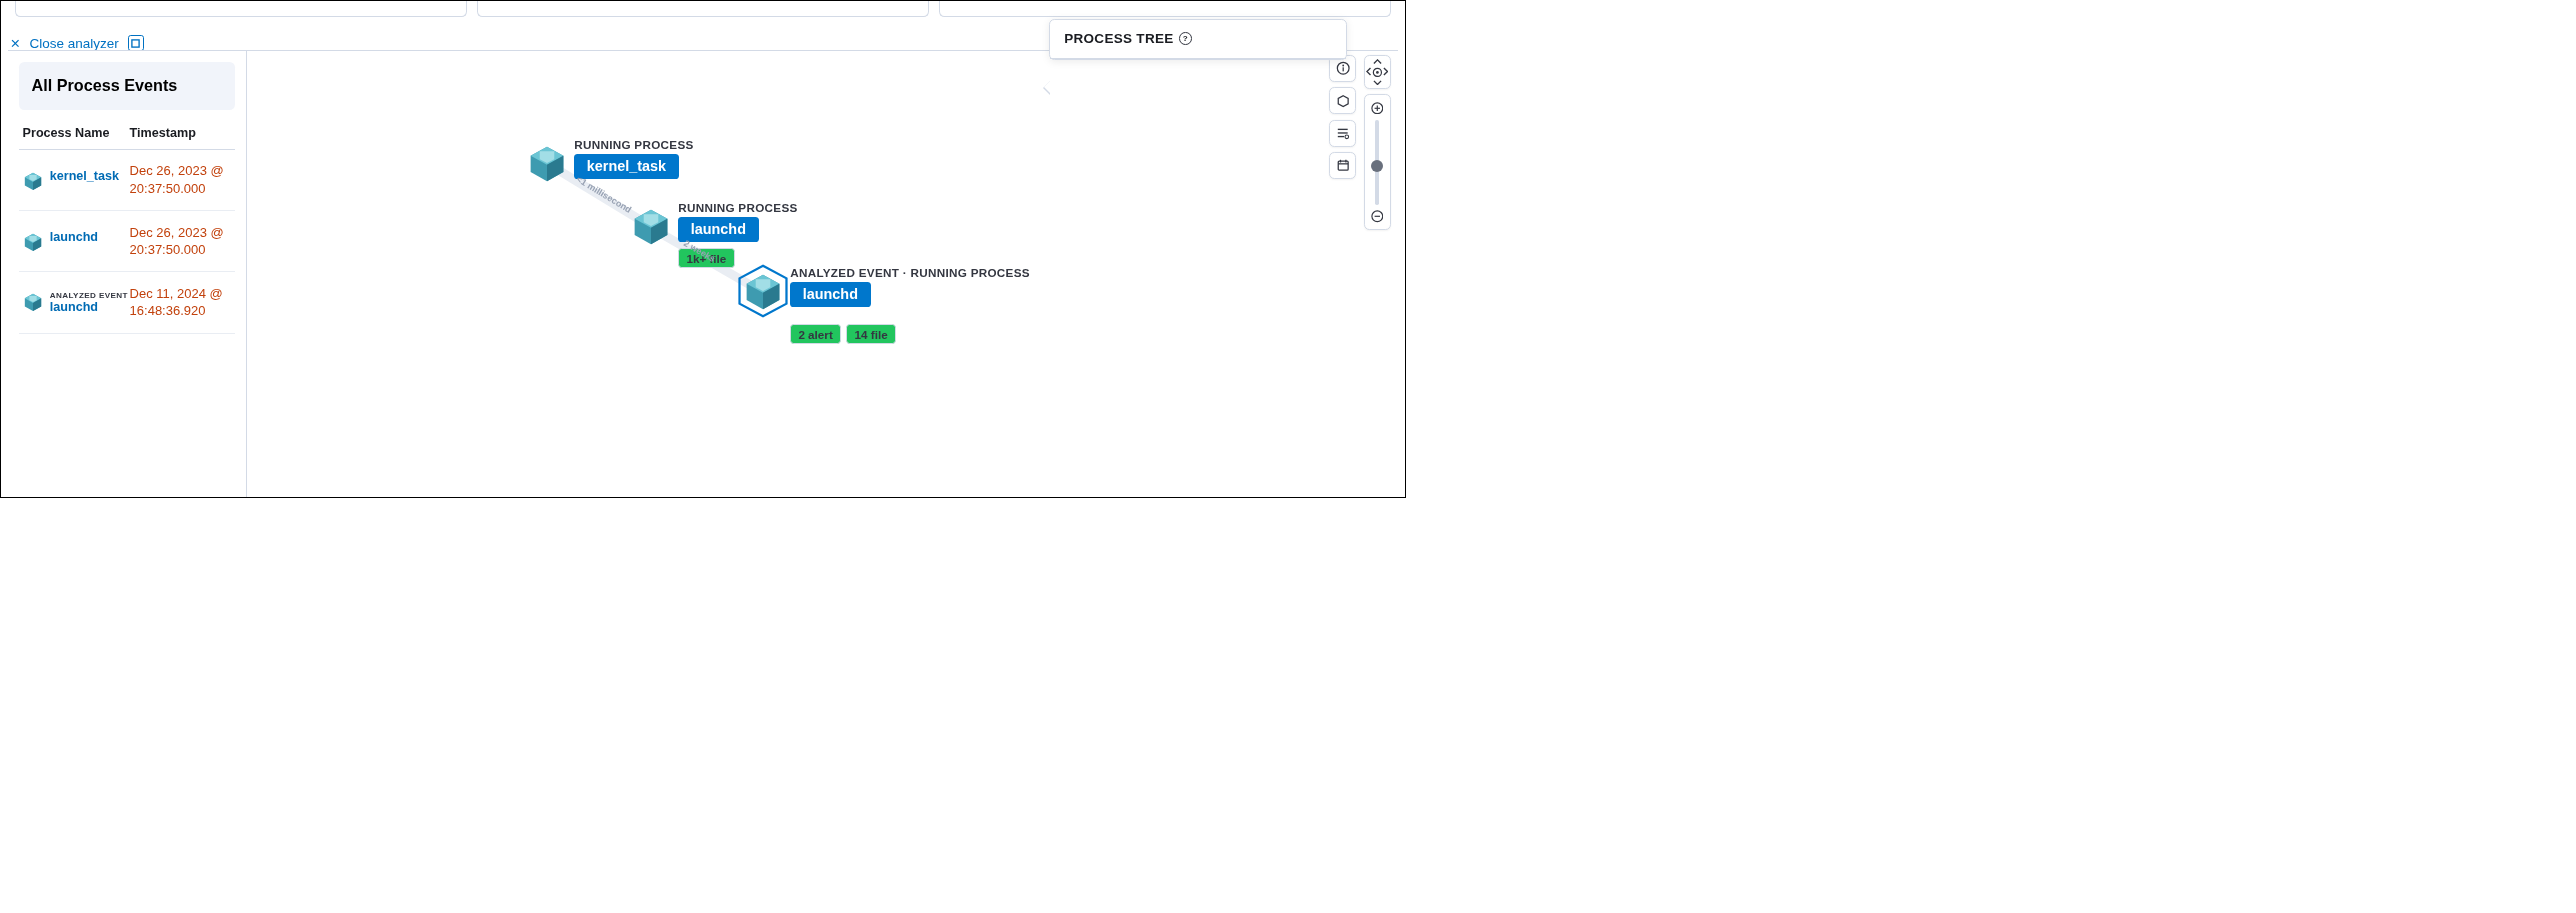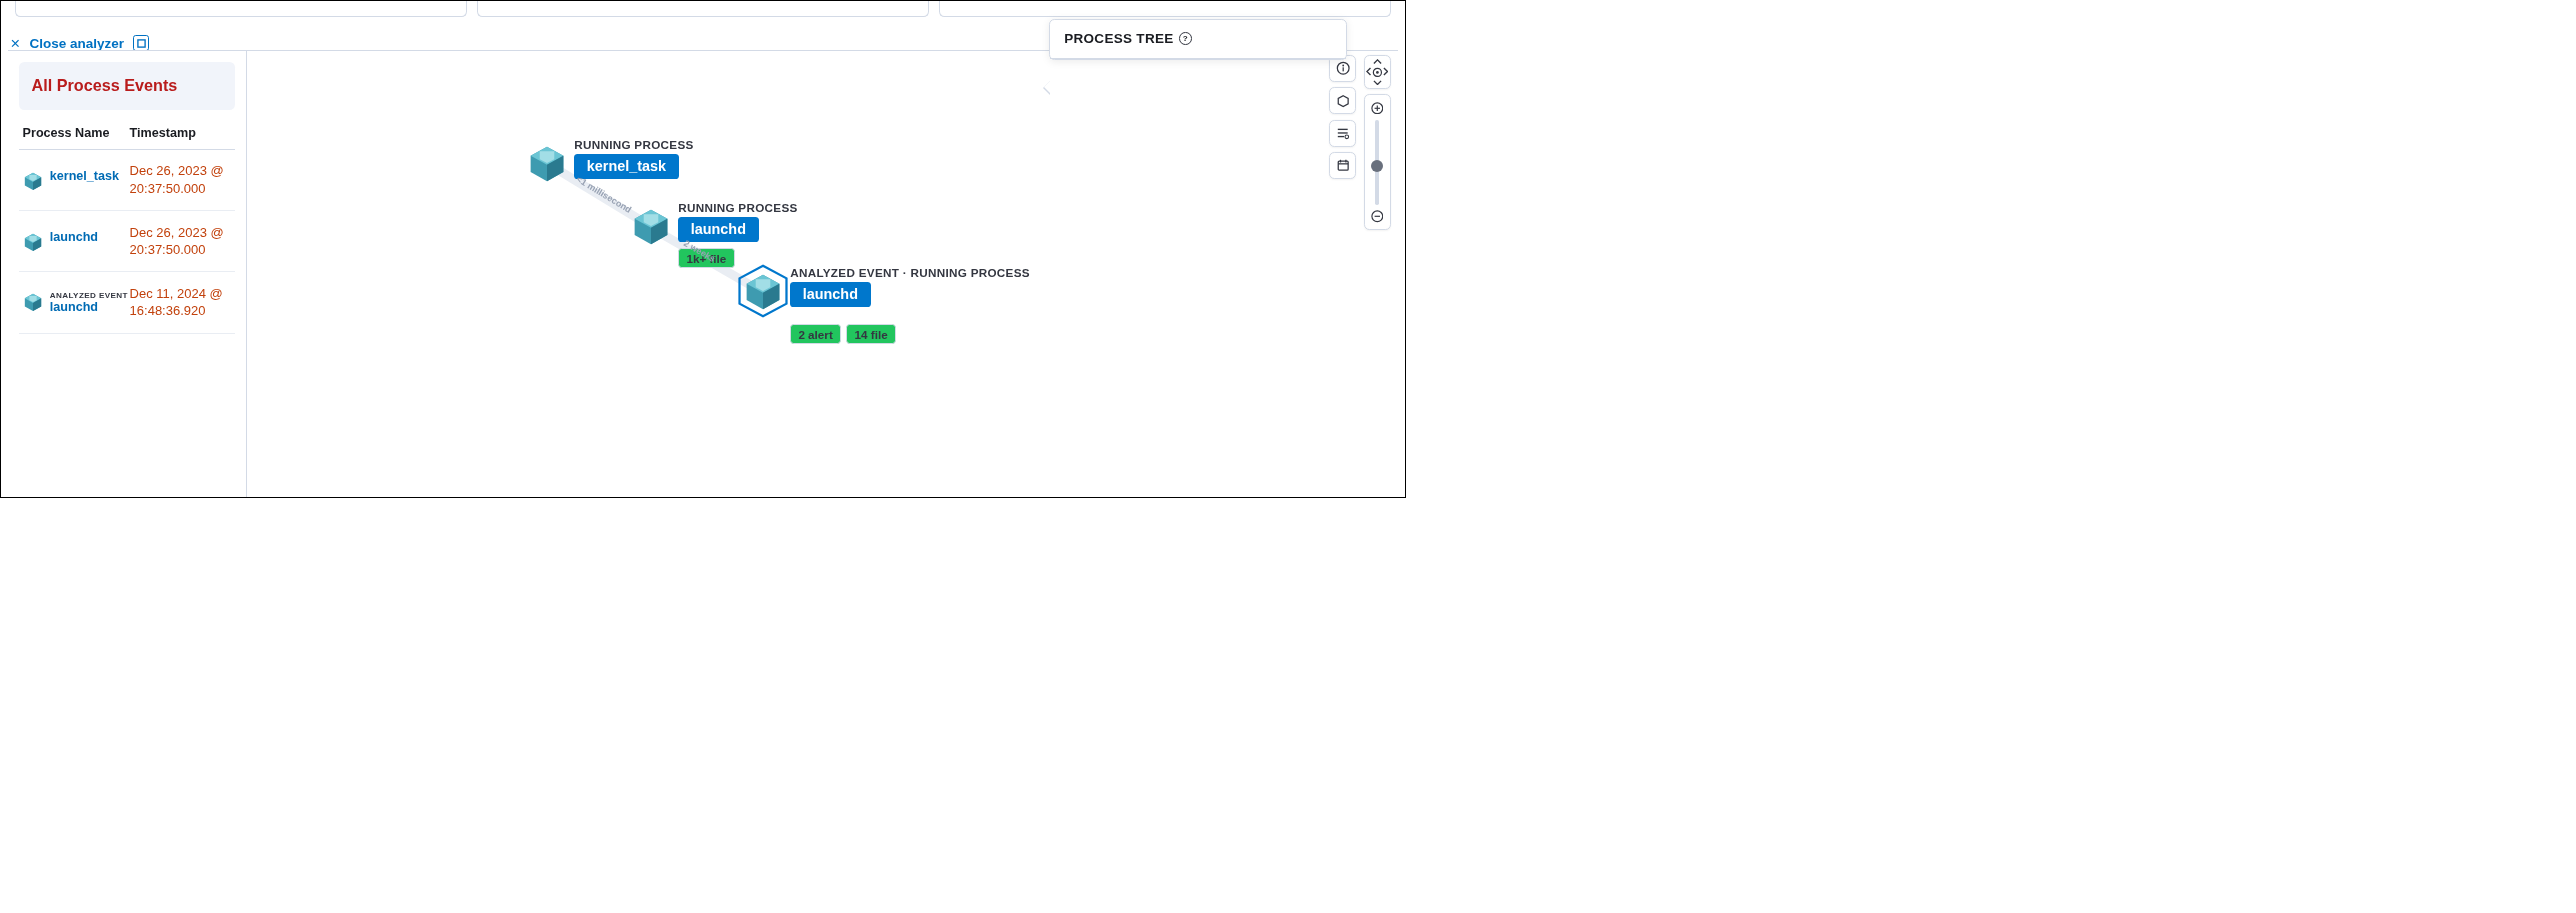--- a/index.html
+++ b/index.html
@@ -5,30 +5,30 @@
 * { margin: 0; padding: 0; box-sizing: border-box; }
 body { font-family: -apple-system, BlinkMacSystemFont, "Segoe UI", Helvetica, Arial, sans-serif; background: #fff; color: #1a1c21; width: 1406px; height: 498px; position: relative; overflow: hidden; border: 1.8px solid #000; }
 
 
 .top-panels { display: flex; gap: 10.8px; padding: 0 14.4px; height: 16.2px; position: absolute; top: 0; left: 0; right: 0; }
 .top-panel { flex: 1; border: 0.9px solid #d3dae6; border-top: none; border-radius: 0 0 5.4px 5.4px; background: #fff; }
 
 
 .close-bar { position: absolute; top: 34px; left: 9px; display: flex; align-items: center; gap: 9px; }
 .close-x { color: #0071c2; font-size: 12.6px; cursor: pointer; }
-.close-label { color: #0071c2; font-size: 13.5px; font-weight: 700; cursor: pointer; }
+.close-label { color: #0071c2; font-size: 13.5px; font-weight: 400; cursor: pointer; }
 .expand-icon { width: 16.2px; height: 16.2px; border: 1.8px solid #0071c2; border-radius: 2.7px; display: flex; align-items: center; justify-content: center; color: #0071c2; font-size: 9px; cursor: pointer; }
 
 
 .main-container { position: absolute; top: 49px; left: 7.2px; right: 7.2px; bottom: 0; border-top: 0.9px solid #d3dae6; display: flex; }
 
 
 .sidebar { width: 239px; border-right: 0.9px solid #d3dae6; padding: 10.8px; overflow-y: auto; }
 .sidebar-header { background: #f1f4fa; border-radius: 5.4px; padding: 14.4px 12.6px; margin-bottom: 16.2px; }
-.sidebar-title { font-size: 16.2px; font-weight: 600; color: #b91c1c; }
+.sidebar-title { font-size: 16.2px; font-weight: 600; color: #000000; }
 .table-header { display: flex; padding: 0 3.6px 9px 3.6px; border-bottom: 0.9px solid #d3dae6; }
 .th-name { width: 107px; font-size: 12.6px; font-weight: 700; }
 .th-time { flex: 1; font-size: 12.6px; font-weight: 700; }
 .table-row { display: flex; align-items: center; padding: 12.6px 3.6px; border-bottom: 0.9px solid #e9edf3; cursor: pointer; }
 .col-name { width: 107px; display: flex; align-items: flex-start; gap: 7.2px; }
 .cube-icon { width: 20px; height: 20px; flex-shrink: 0; margin-top: 1.8px; }
 .row-label { color: #006bb4; font-weight: 700; font-size: 12.6px; }
 .row-sublabel { font-size: 8.1px; font-weight: 800; color: #343741; letter-spacing: 0.4px; line-height: 1.2; }
 .col-time { flex: 1; font-size: 13px; line-height: 1.35; color: #c2410c; }
 

